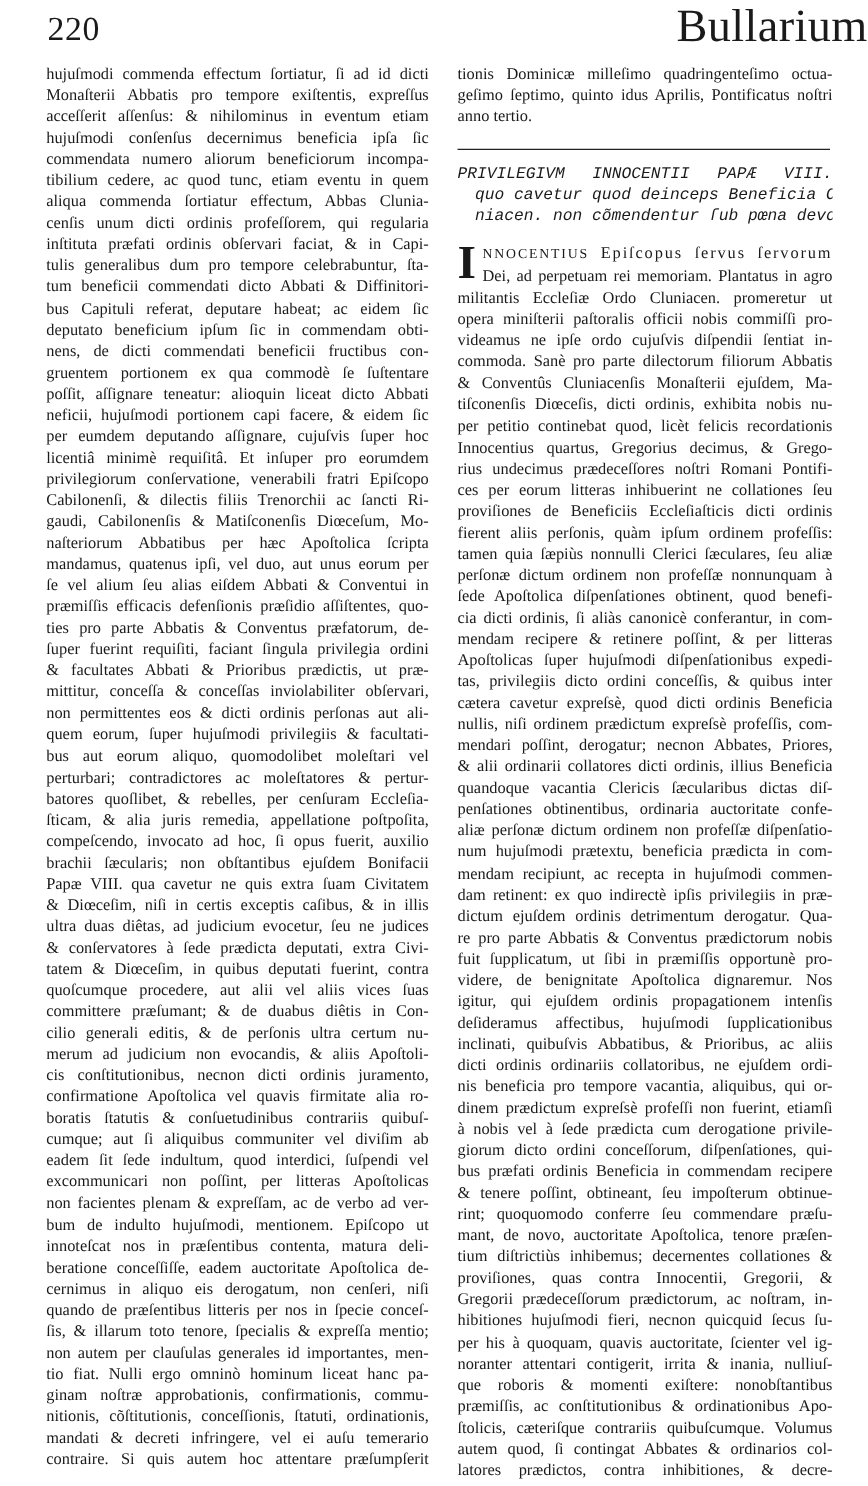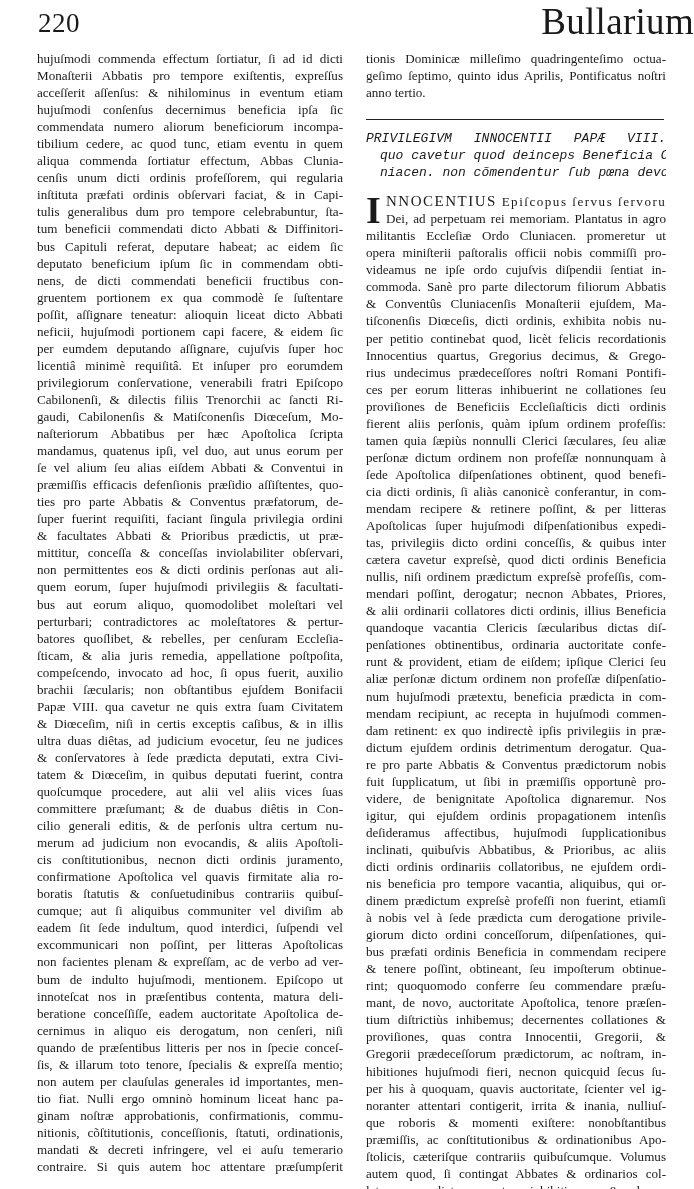--- a/index.html
+++ b/index.html
@@ -29,21 +29,21 @@
     height: 0; border-top: 1.6px solid #222; margin: 18px 0 10px 0; width: 298px;
   }
   .heading { font-style: italic; font-size: 13px; line-height: 17px; margin-bottom: 12px; font-family: Liberation Mono, monospace; }
   .heading .line.indent { padding-left: 14px; }
   .dropcap-wrap { position: relative; }
   .dropcap {
     position: absolute; left: 0; top: 1px; font-size: 38px; line-height: 32px; font-weight: bold;
   }
   .dropcap-first { padding-left: 20px; letter-spacing: 1.5px; }
   .dropcap-second { padding-left: 20px; }
-  .smallcaps { font-size: 15px; letter-spacing: 1.5px; }
+  .smallcaps { font-size: 11px; letter-spacing: 1.5px; }
 </style>
 </head>
 <body>
 
 <div class="page-number">220</div>
 <div class="running-head">Bullarium</div>
 
 <div class="col col-left" id="left-col">
     <span class="line">hujuſmodi commenda effectum ſortiatur, ſi ad id dicti</span>
     <span class="line">Monaſterii Abbatis pro tempore exiſtentis, expreſſus</span>
@@ -149,21 +149,20 @@
       <span class="line">cia dicti ordinis, ſi aliàs canonicè conferantur, in com-</span>
       <span class="line">mendam recipere &amp; retinere poſſint, &amp; per litteras</span>
       <span class="line">Apoſtolicas ſuper hujuſmodi diſpenſationibus expedi-</span>
       <span class="line">tas, privilegiis dicto ordini conceſſis, &amp; quibus inter</span>
       <span class="line">cætera cavetur expreſsè, quod dicti ordinis Beneficia</span>
       <span class="line">nullis, niſi ordinem prædictum expreſsè profeſſis, com-</span>
       <span class="line">mendari poſſint, derogatur; necnon Abbates, Priores,</span>
       <span class="line">&amp; alii ordinarii collatores dicti ordinis, illius Beneficia</span>
       <span class="line">quandoque vacantia Clericis ſæcularibus dictas diſ-</span>
       <span class="line">penſationes obtinentibus, ordinaria auctoritate confe-</span>
-      <span class="line">runt &amp; provident, etiam de eiſdem; ipſique Clerici ſeu</span>
       <span class="line">aliæ perſonæ dictum ordinem non profeſſæ diſpenſatio-</span>
       <span class="line">num hujuſmodi prætextu, beneficia prædicta in com-</span>
       <span class="line">mendam recipiunt, ac recepta in hujuſmodi commen-</span>
       <span class="line">dam retinent: ex quo indirectè ipſis privilegiis in præ-</span>
       <span class="line">dictum ejuſdem ordinis detrimentum derogatur. Qua-</span>
       <span class="line">re pro parte Abbatis &amp; Conventus prædictorum nobis</span>
       <span class="line">fuit ſupplicatum, ut ſibi in præmiſſis opportunè pro-</span>
       <span class="line">videre, de benignitate Apoſtolica dignaremur. Nos</span>
       <span class="line">igitur, qui ejuſdem ordinis propagationem intenſis</span>
       <span class="line">deſideramus affectibus, hujuſmodi ſupplicationibus</span>

